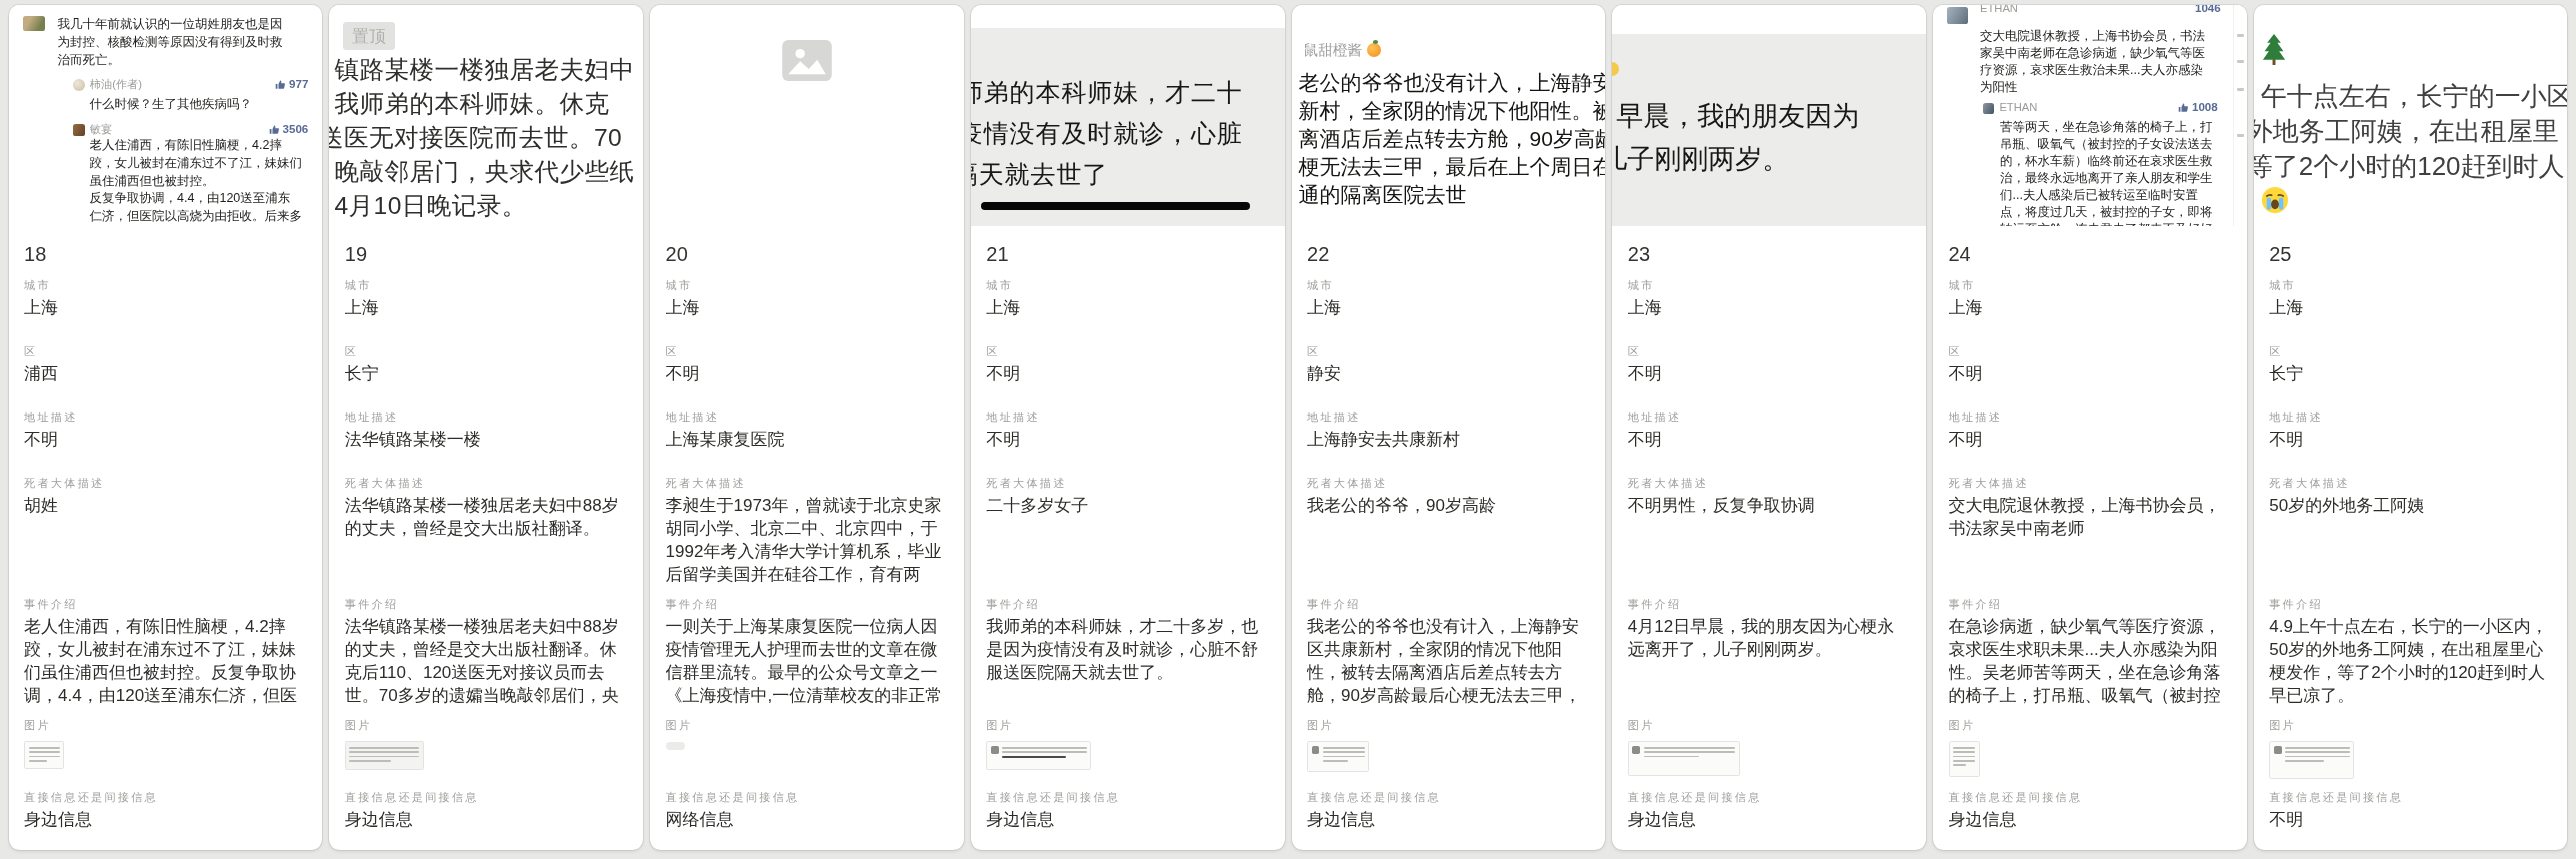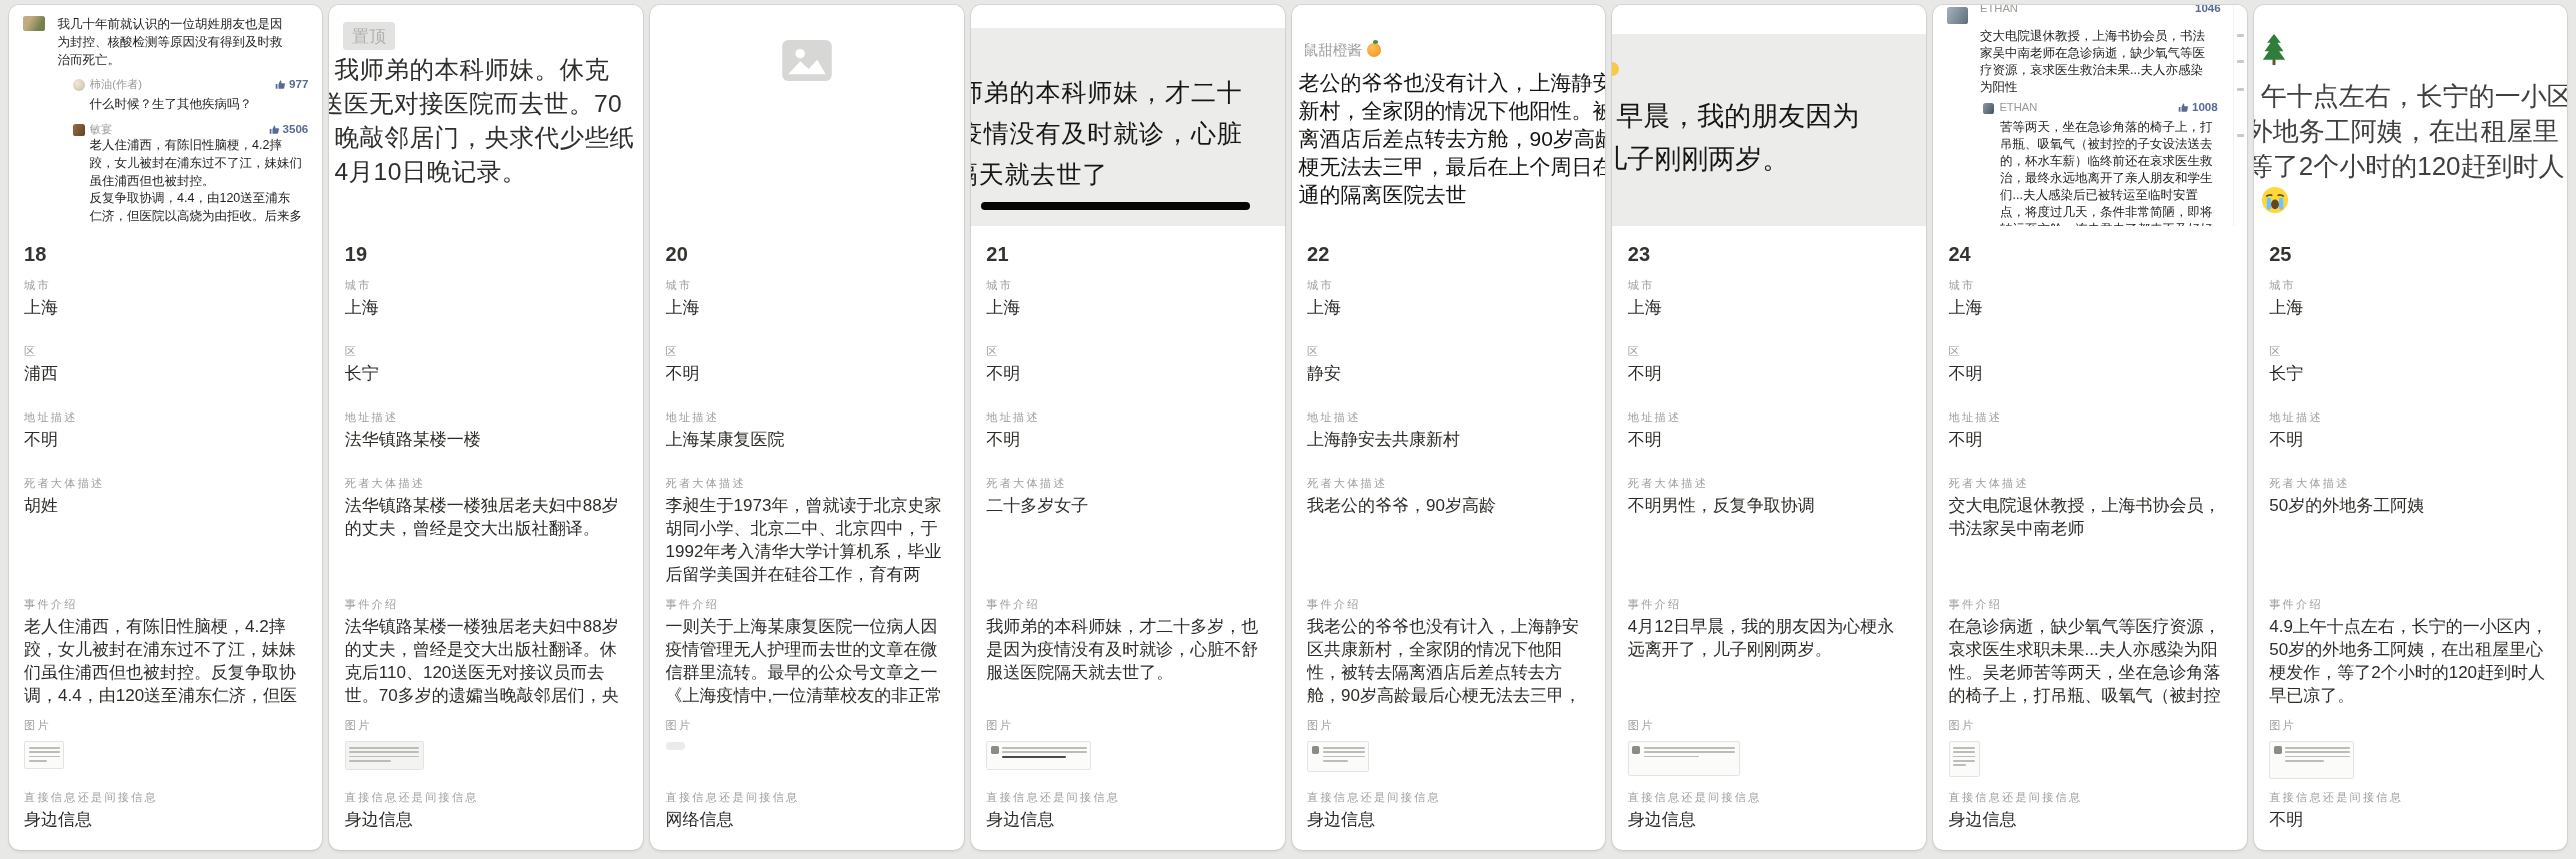--- a/index.html
+++ b/index.html
@@ -85,21 +85,21 @@
   
   .c20-ph{position:absolute;left:50%;top:35px;transform:translateX(-50%)}
 
   
   .c25-tree{position:absolute;left:8.6px;top:29px}
   .c25-lines{position:absolute;left:7px;top:74px;font-size:26px;line-height:35px;color:#404040}
   .c25-cry{position:absolute;left:7px;top:181px}
 
   
   .body{padding:8.6px 15.5px 0;flex:1;min-width:0}
-  .num{font-size:20px;font-weight:700;color:#34332f;margin:8.6px 0 12px}
+  .num{font-size:20px;font-weight:400;color:#34332f;margin:8.6px 0 12px}
   .f-s{height:66px}
   .f-m{height:121px}
   .f-img{height:72px}
   .lab{font-size:11.2px;color:var(--label);letter-spacing:2.2px;height:15.5px;line-height:15.5px;white-space:nowrap;overflow:hidden}
   .val{font-size:17px;color:var(--ink);line-height:23px;margin-top:2px}
   .f-s .val{white-space:nowrap;overflow:hidden}
   .f-m .val{max-height:93px;overflow:hidden}
 
   
   .thumb{margin-top:7px;border:0.9px solid #e3e3e1;background:#fbfbfa;border-radius:1.7px;
@@ -192,20 +192,21 @@
           <div class="lab">直接信息还是间接信息</div>
           <div class="val">身边信息</div>
         </div>
     </div>
   </article>
 
   <article class="card">
     <div class="cover">
       <span class="c19-badge">置顶</span>
       <div class="c19-lines">
+        <span class="line">镇路某楼一楼独居老夫妇中</span>
         <span class="line">我师弟的本科师妹。休克</span>
         <span class="line ml-18">送医无对接医院而去世。70</span>
         <span class="line">晚敲邻居门，央求代少些纸</span>
         <span class="line">4月10日晚记录。</span>
       </div>
     </div>
     <div class="body">
       <h3 class="num">19</h3>
       <div class="f-s">
           <div class="lab">城市</div>
@@ -455,21 +456,21 @@
         <span class="likes"><svg viewBox="0 0 16 16">
               <path d="M1 7h2.5v7H1z M5 14V7l2.5-5c.8 0 1.5.7 1.5 1.5V6h4c.8 0 1.4.7 1.2 1.5l-1 5c-.2.9-.9 1.5-1.8 1.5H5z"></path>
             </svg><b>1008</b></span>
       </div>
       <div class="c24-t">
         <span class="line">苦等两天，坐在急诊角落的椅子上，打</span>
         <span class="line">吊瓶、吸氧气（被封控的子女设法送去</span>
         <span class="line">的，杯水车薪）临终前还在哀求医生救</span>
         <span class="line">治，最终永远地离开了亲人朋友和学生</span>
         <span class="line">们...夫人感染后已被转运至临时安置</span>
-        <span class="line">点，将度过几天，条件非常简陋，即将</span>
+        <span class="line">点，将度过几天，被封控的子女，即将</span>
         <span class="line">转运至方舱，连夫君去了都来不及好好</span>
       </div>
       <div class="c24-sliver">
           <i></i>
           <i></i>
           <i></i>
           <i></i>
         </div>
     </div>
     <div class="body">

